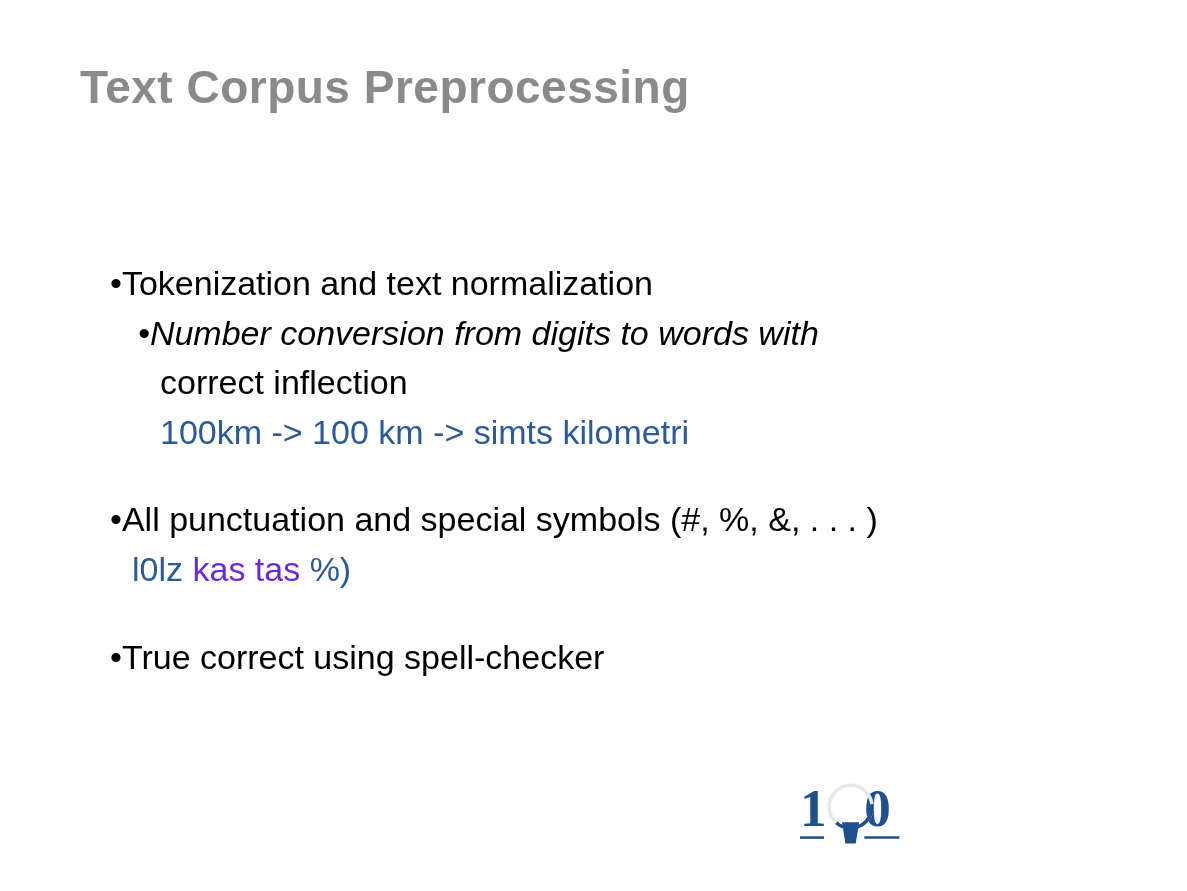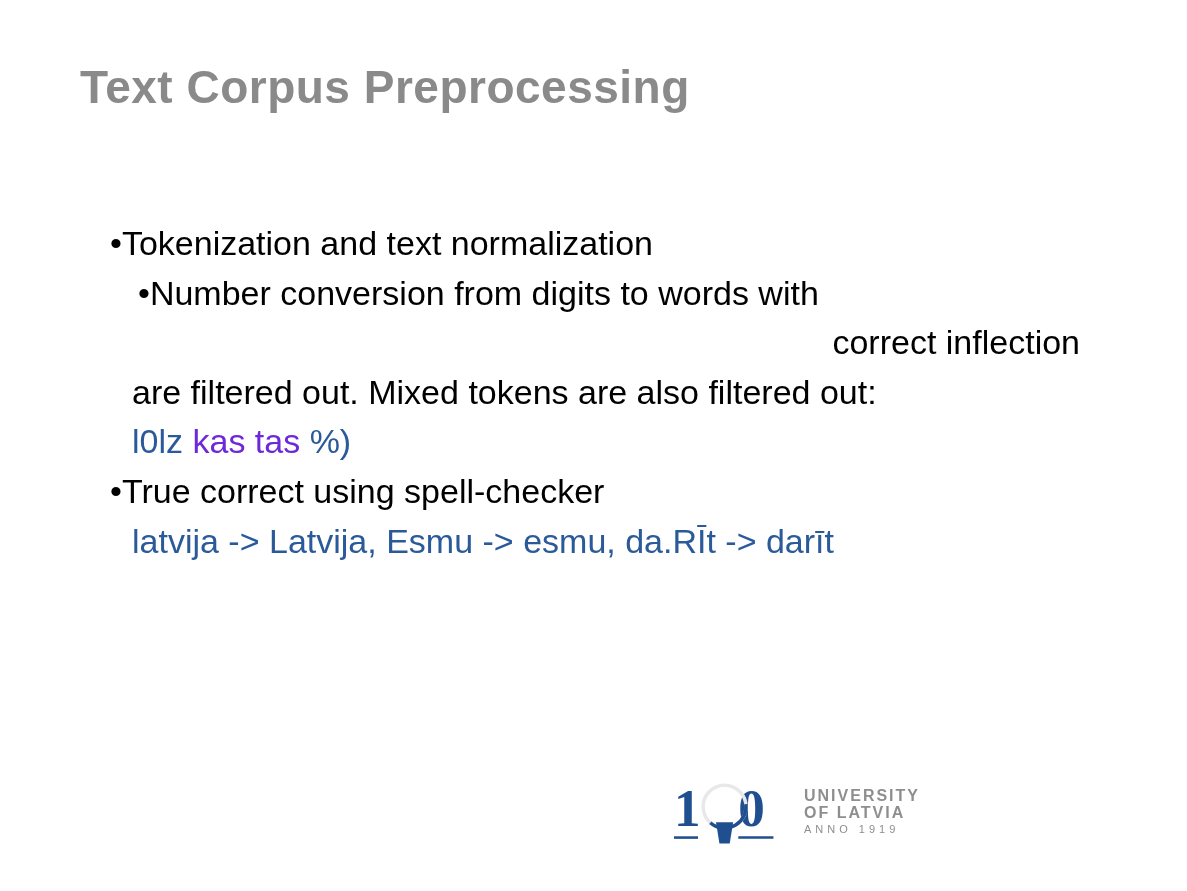--- a/index.html
+++ b/index.html
@@ -33,23 +33,23 @@
     left: 110px;
     top: 220px;
     width: 970px;
     font-size: 34px;
     line-height: 1.40;
     color: #000;
   }
   .item {
     margin: 0 0 2px 0;
   }
-  .lvl1 { padding-left: 0; }
-  .lvl2 { padding-left: 28px; }
-  .indent-cont { padding-left: 50px; text-align: right; }
+  .lvl1 { padding-left: 0; margin-top: 40px; }
+  .lvl2 { padding-left: 28px; font-style: italic; }
+  .indent-cont { padding-left: 50px; }
   .indent-ex   { padding-left: 50px; }
   .indent-body { padding-left: 22px; }
 
   .ex { color: #2a5a99; }            
   .ex-mid-black { color: #6d28d9; }      
 
   .logo-wrap {
     position: absolute;
     right: 55px;
     bottom: 40px;
@@ -89,49 +89,44 @@
     <div class="item lvl1">
       •<span>Tokenization and text normalization</span>
     </div>
 
     <div class="item lvl2">
       •<span>Number conversion from digits to words with</span>
     </div>
     <div class="item indent-cont">
       <span>correct inflection</span>
     </div>
+    <div class="item indent-ex ex">
+      <span>100km -&gt; 100 km -&gt; simts kilometri</span>
+    </div>
 
-    <div class="item indent-body">
-      <span>are filtered out. Mixed tokens are also filtered out:</span>
+    <div class="item lvl1">
+      •<span>All punctuation and special symbols (#, %, &amp;, . . . )</span>
     </div>
     <div class="item indent-body">
       <span class="ex">l0lz </span><span class="ex-mid-black">kas tas </span><span class="ex">%)</span>
     </div>
 
     <div class="item lvl1">
       •<span>True correct using spell-checker</span>
-    </div>
-    <div class="item indent-body ex">
-      <span>latvija -&gt; Latvija, Esmu -&gt; esmu, da.RĪt -&gt; darīt</span>
     </div>
 
   </div>
 
   <div class="logo-wrap">
     <svg class="logo-mark" viewBox="0 0 140 90">
       <text x="0" y="62" font-family="Georgia, 'Times New Roman', serif" font-size="62" font-weight="bold" fill="#1f4f8f">1</text>
       <text x="75" y="62" font-family="Georgia, 'Times New Roman', serif" font-size="62" font-weight="bold" fill="#1f4f8f">0</text>
       <g transform="translate(35,0)">
         <circle cx="24" cy="40" r="25" fill="none" stroke="#e8e8e8" stroke-width="4"></circle>
         <circle cx="24" cy="40" r="25" fill="none" stroke="#1f4f8f" stroke-width="4" stroke-dasharray="60 200" stroke-dashoffset="-10" transform="rotate(-30 24 40)"></circle>
         <path d="M14 58 L34 58 L30 83 L18 83 Z" fill="#1f4f8f"></path>
       </g>
       <line x1="0" y1="76" x2="28" y2="76" stroke="#1f4f8f" stroke-width="3"></line>
       <line x1="75" y1="76" x2="116" y2="76" stroke="#1f4f8f" stroke-width="3"></line>
     </svg>
-    <div>
-      <div class="uni-text">UNIVERSITY</div>
-      <div class="uni-text">OF LATVIA</div>
-      <div class="uni-year">ANNO 1919</div>
-    </div>
   </div>
 
 </div>
 
 </body></html>

